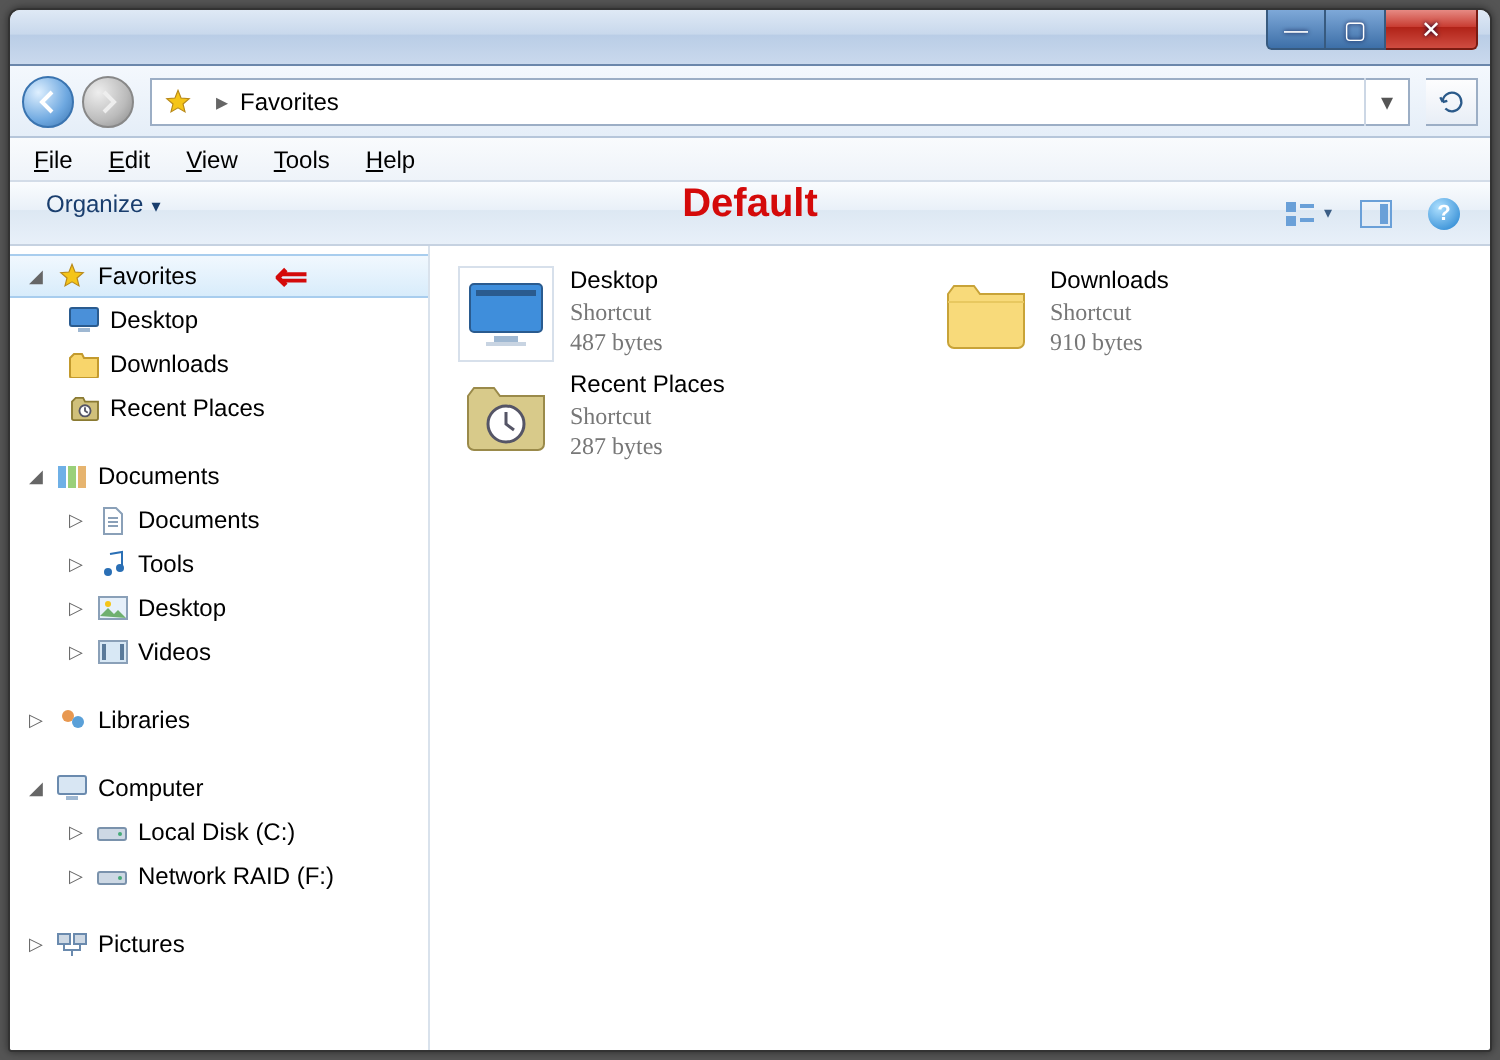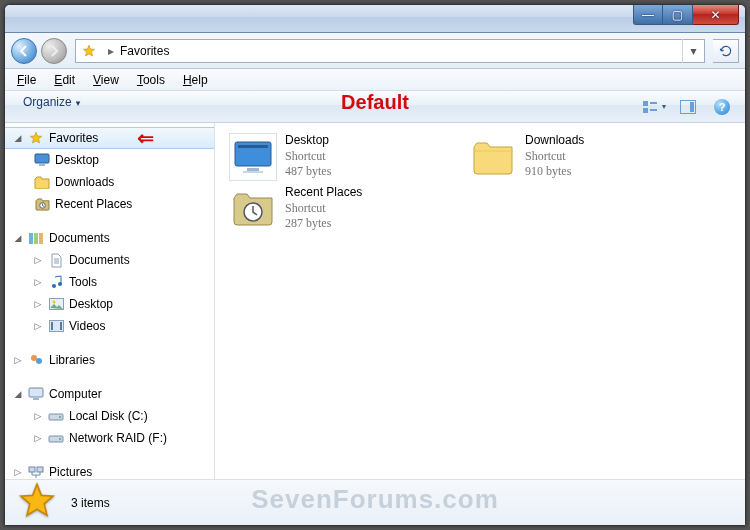--- a/index.html
+++ b/index.html
@@ -333,23 +333,14 @@
         </div>
         <div class="meta">
           <span>Recent Places</span>
           <span class="sub">Shortcut</span>
           <span class="sub">287 bytes</span>
         </div>
       </div>
     </div>
   </div>
 
-  <div class="statusbar">
-    <span class="bigstar">
-      <svg width="40" height="40" viewBox="0 0 24 24">
-          <path fill="#f8b814" stroke="#c88608" d="M12 2l2.6 6.6 7 .5-5.3 4.6 1.7 6.8L12 17l-6 3.5 1.7-6.8L2.4 9.1l7-.5z"></path>
-        </svg>
-    </span>
-    <span>3 items</span>
-    <span class="watermark">SevenForums.com</span>
-  </div>
 
 </div>
 
 </body></html>

